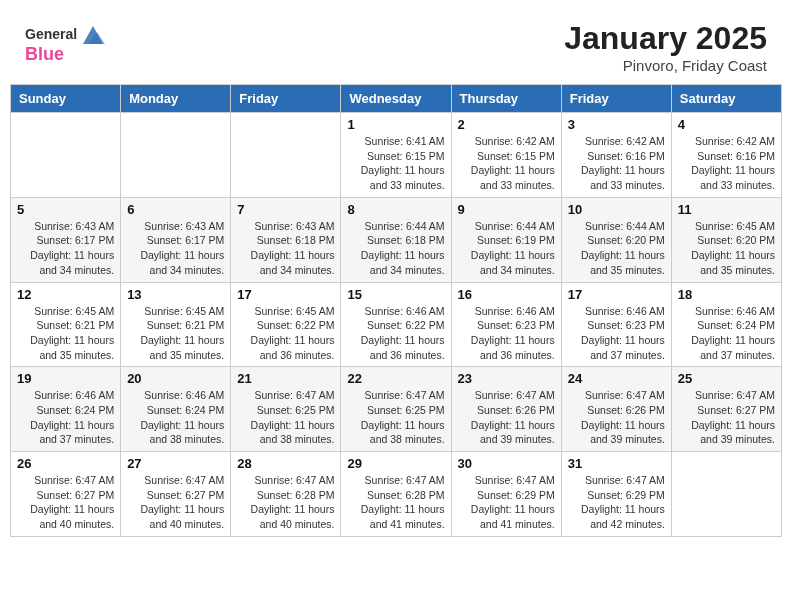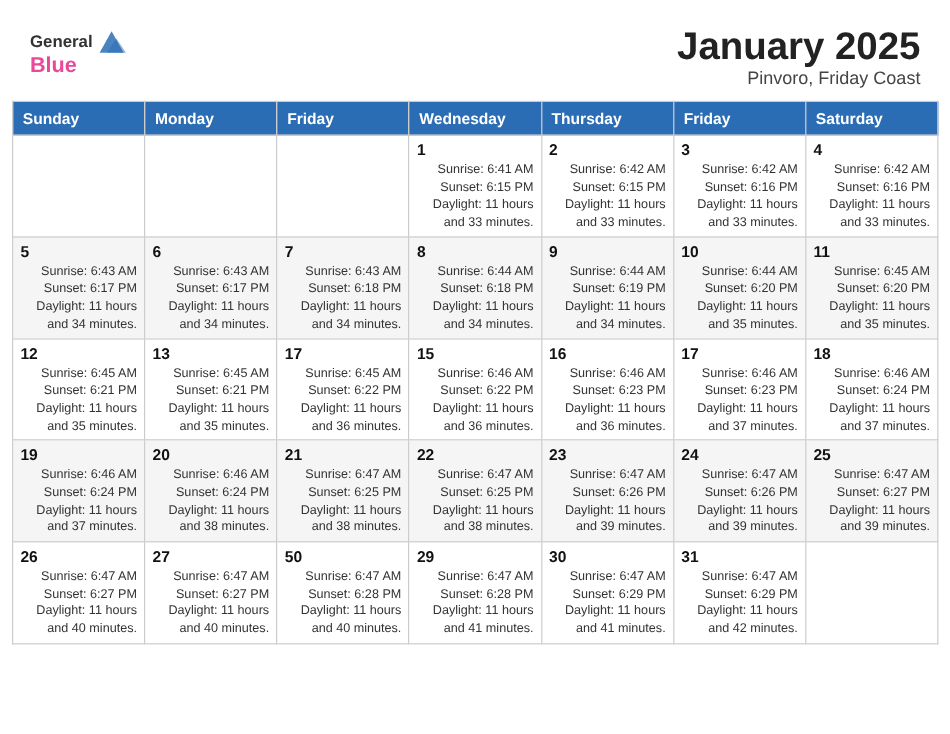--- a/index.html
+++ b/index.html
@@ -318,21 +318,21 @@
 and 40 minutes.</div>
         </td>
         <td>
           <span class="day-number">27</span>
           <div class="day-info" style="white-space: pre-line;">Sunrise: 6:47 AM
 Sunset: 6:27 PM
 Daylight: 11 hours
 and 40 minutes.</div>
         </td>
         <td>
-          <span class="day-number">50</span>
+          <span class="day-number">28</span>
           <div class="day-info" style="white-space: pre-line;">Sunrise: 6:47 AM
 Sunset: 6:28 PM
 Daylight: 11 hours
 and 40 minutes.</div>
         </td>
         <td>
           <span class="day-number">29</span>
           <div class="day-info" style="white-space: pre-line;">Sunrise: 6:47 AM
 Sunset: 6:28 PM
 Daylight: 11 hours

